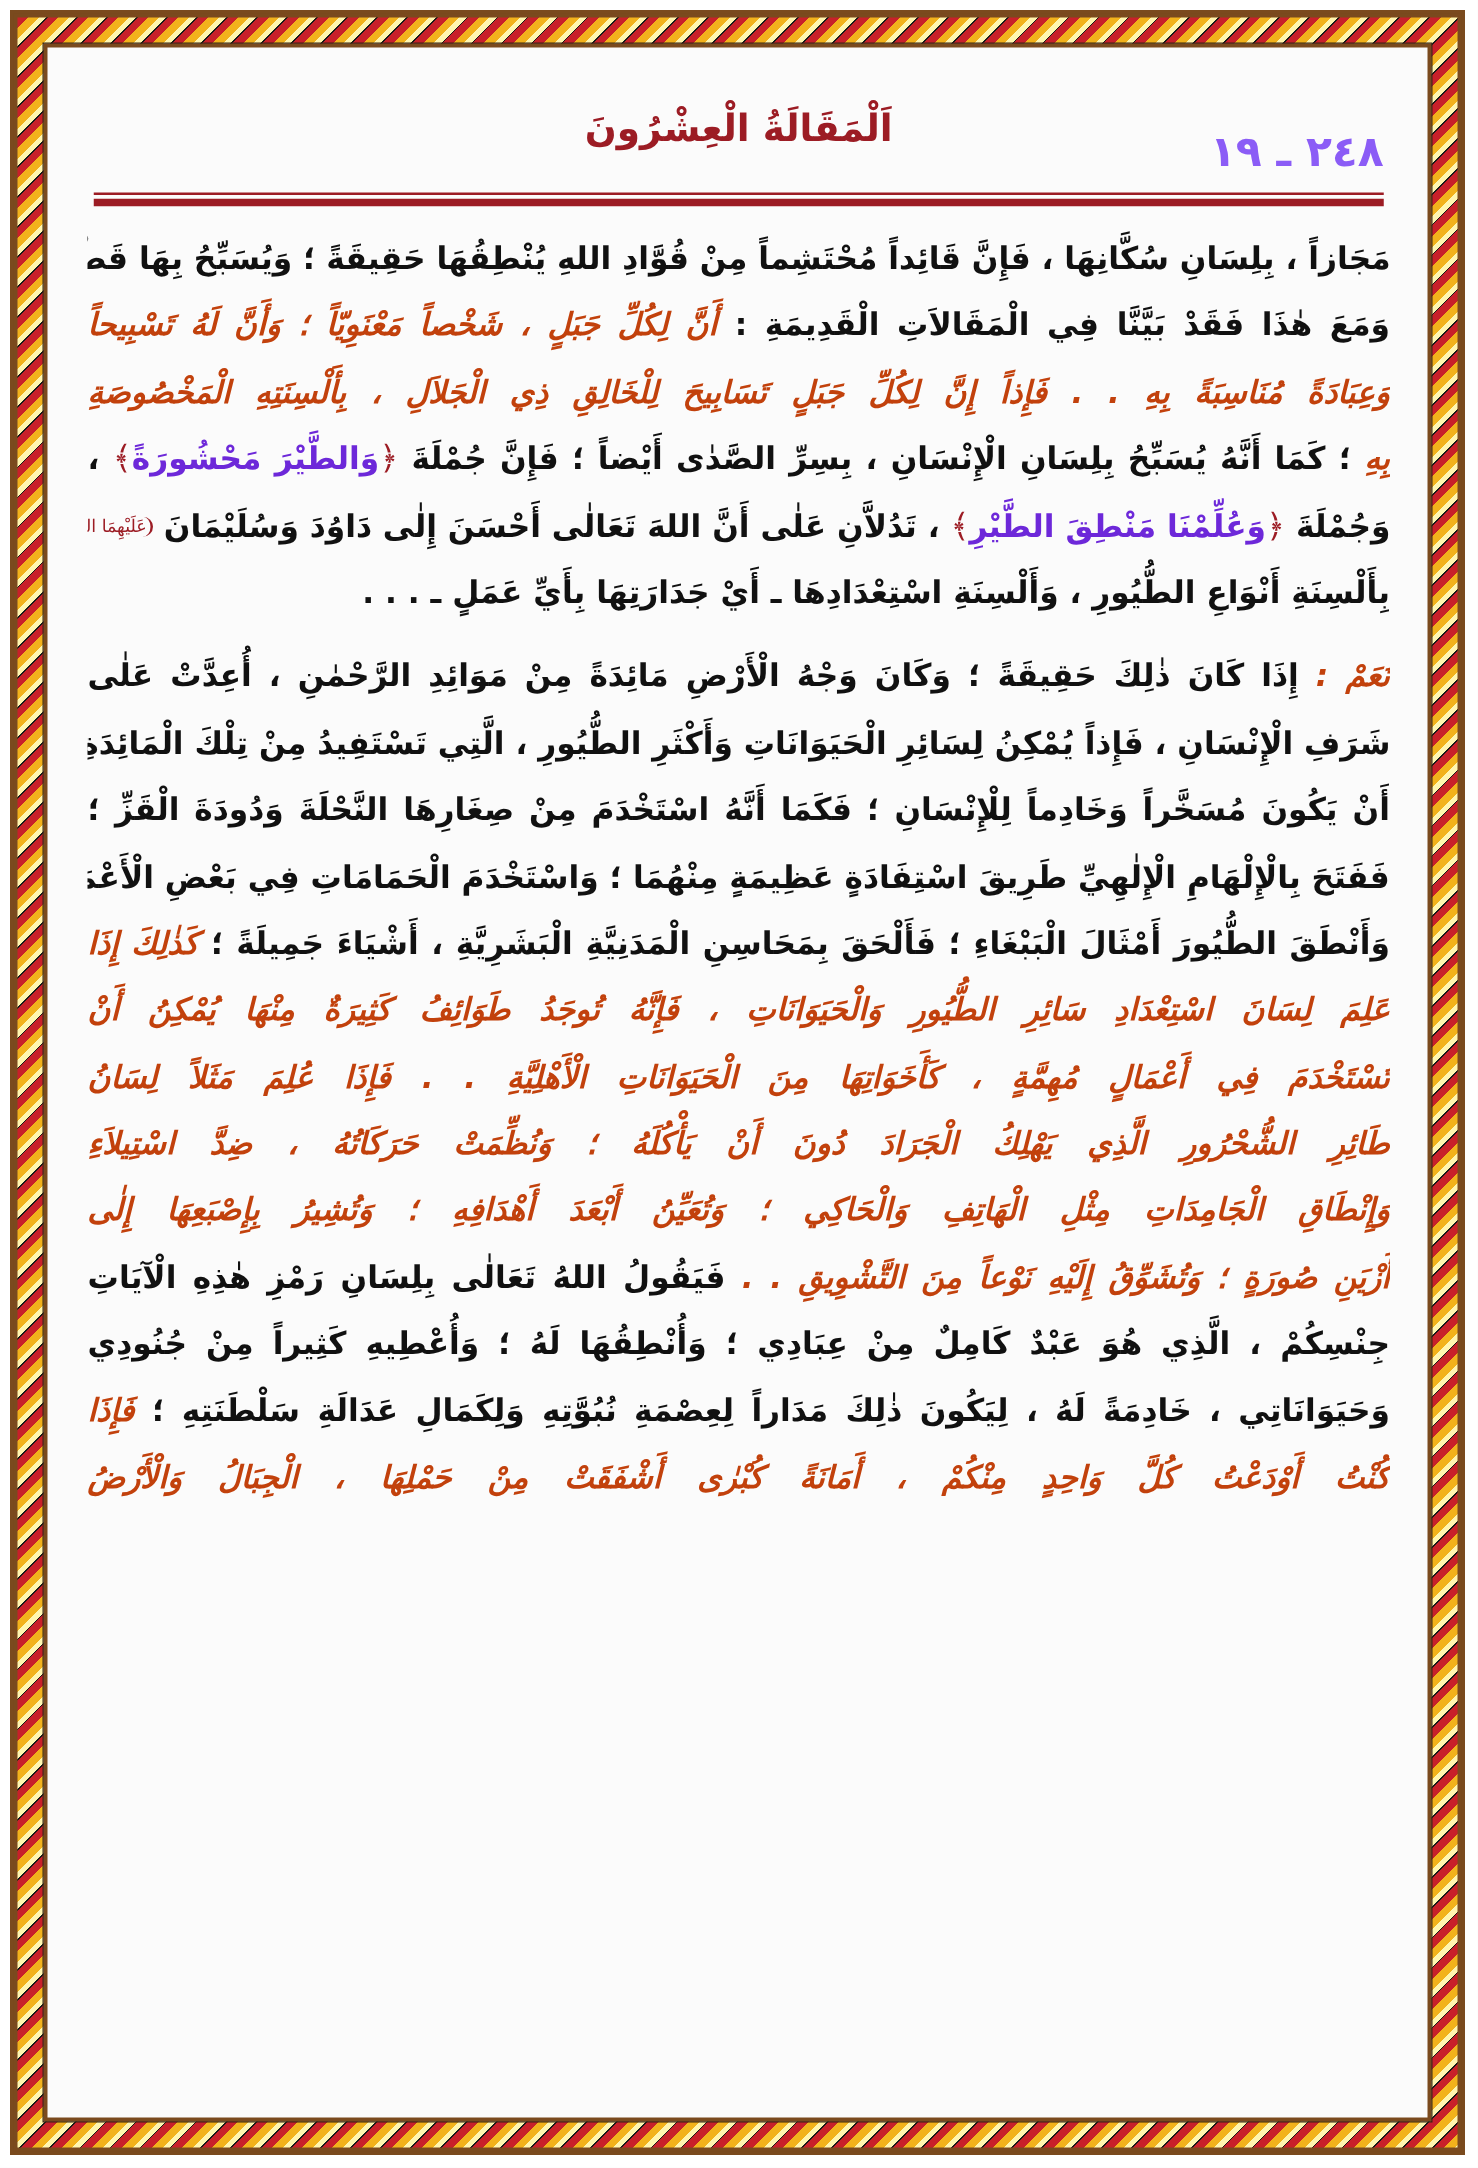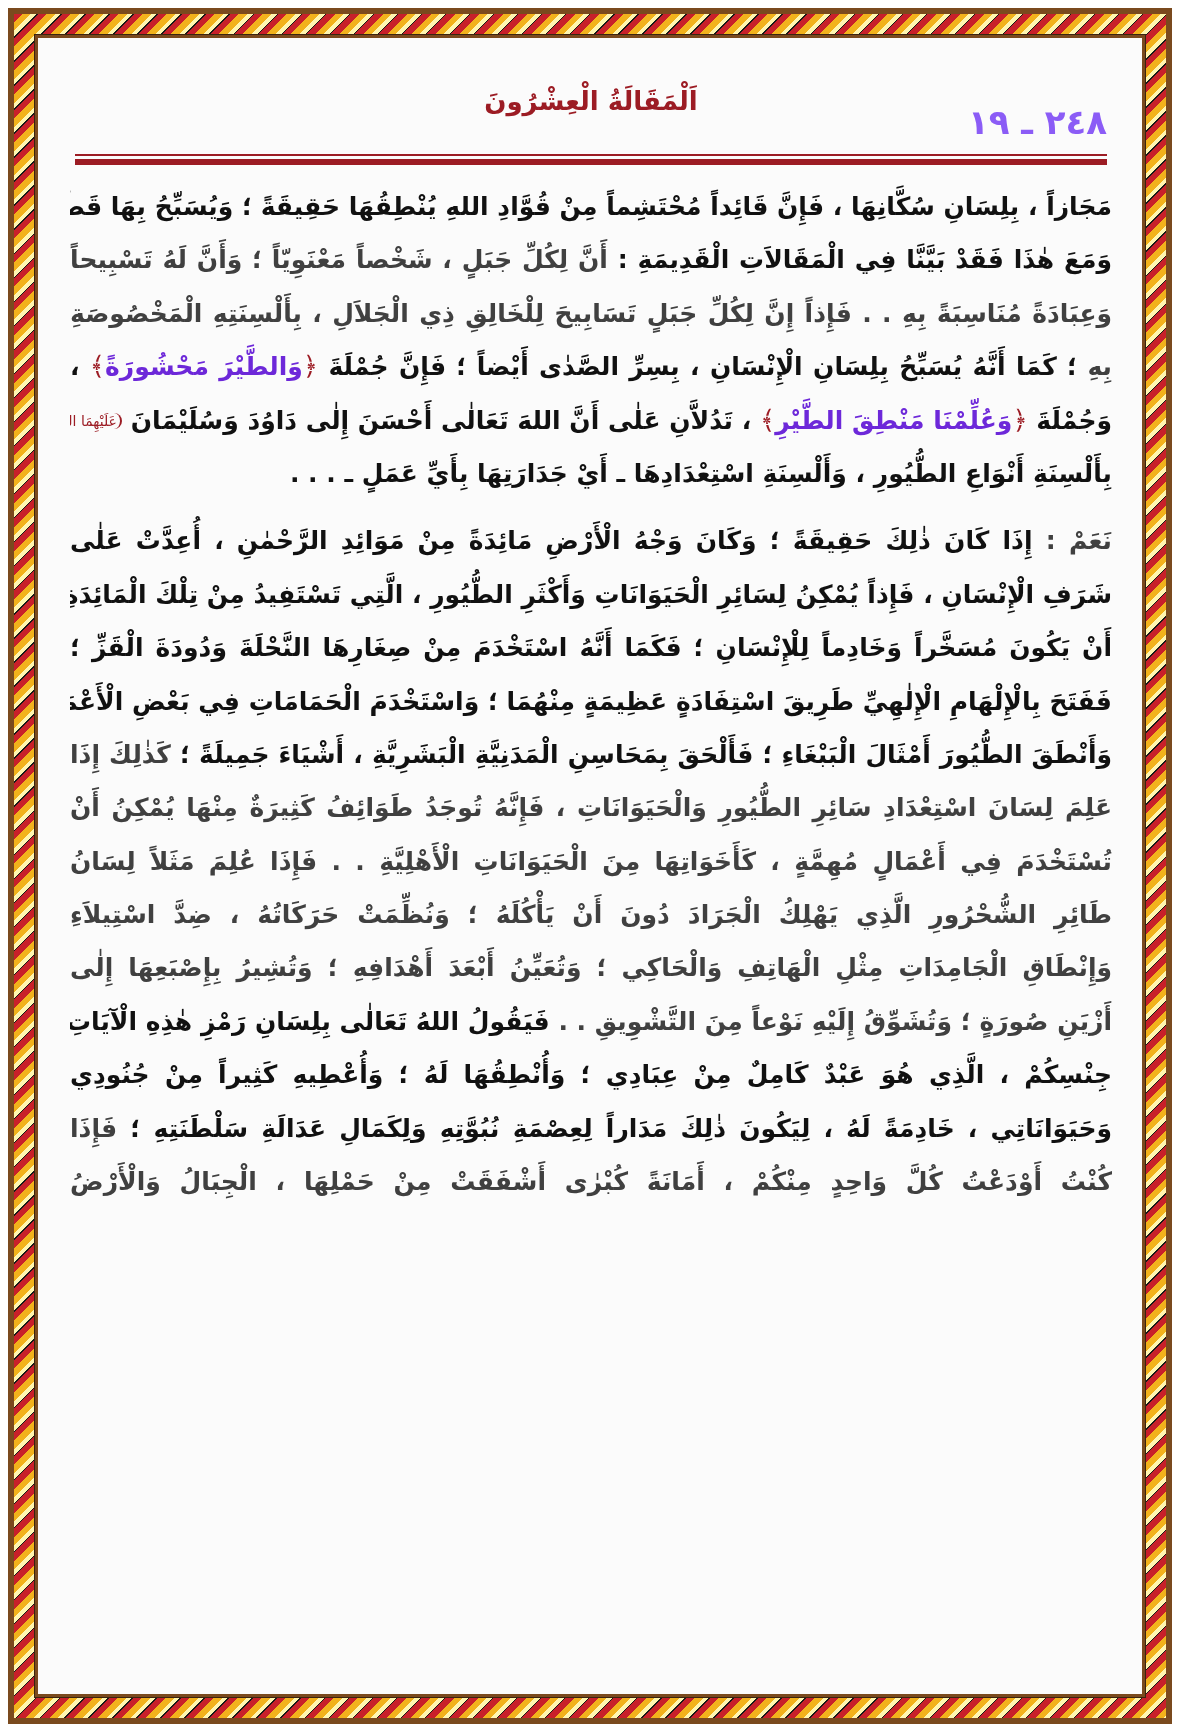--- a/index.html
+++ b/index.html
@@ -48,21 +48,21 @@
       font-size: 34px;
       color: #8b5cf6;
       letter-spacing: 2px;
     }
     .page-title {
       position: absolute;
       left: 0; right: 0; top: 0;
       text-align: center;
       font-family: "DejaVu Sans", sans-serif;
       font-weight: bold;
-      font-size: 26px;
+      font-size: 30px;
       color: #9c1c24;
     }
     .rule {
       position: absolute;
       left: 35px; right: 35px; top: 114px;
       height: 11px;
       border-top: 2px solid #9c1c24;
       border-bottom: 6px solid #9c1c24;
       box-sizing: border-box;
     }
@@ -76,21 +76,21 @@
       font-size: 25px;
       white-space: nowrap;
       text-align: justify;
       text-align-last: justify;
       color: #111111;
       overflow: hidden;
     }
     .line.last { text-align-last: right; }
     .line.gap { margin-top: 14px; }
     .seg-black { color: #111111; font-weight: bold; }
-    .seg-red { color: #404040; font-weight: bold; }
+    .seg-red { color: #c2410c; font-weight: bold; font-style: italic; }
     .seg-blue { color: #6d28d9; font-weight: bold; }
     .ornament {
       color: #9c1c24;
       font-weight: normal;
       font-size: 26px;
     }
     .honorific {
       color: #9c1c24;
       font-size: 14px;
       border-left: 2px solid #9c1c24;

